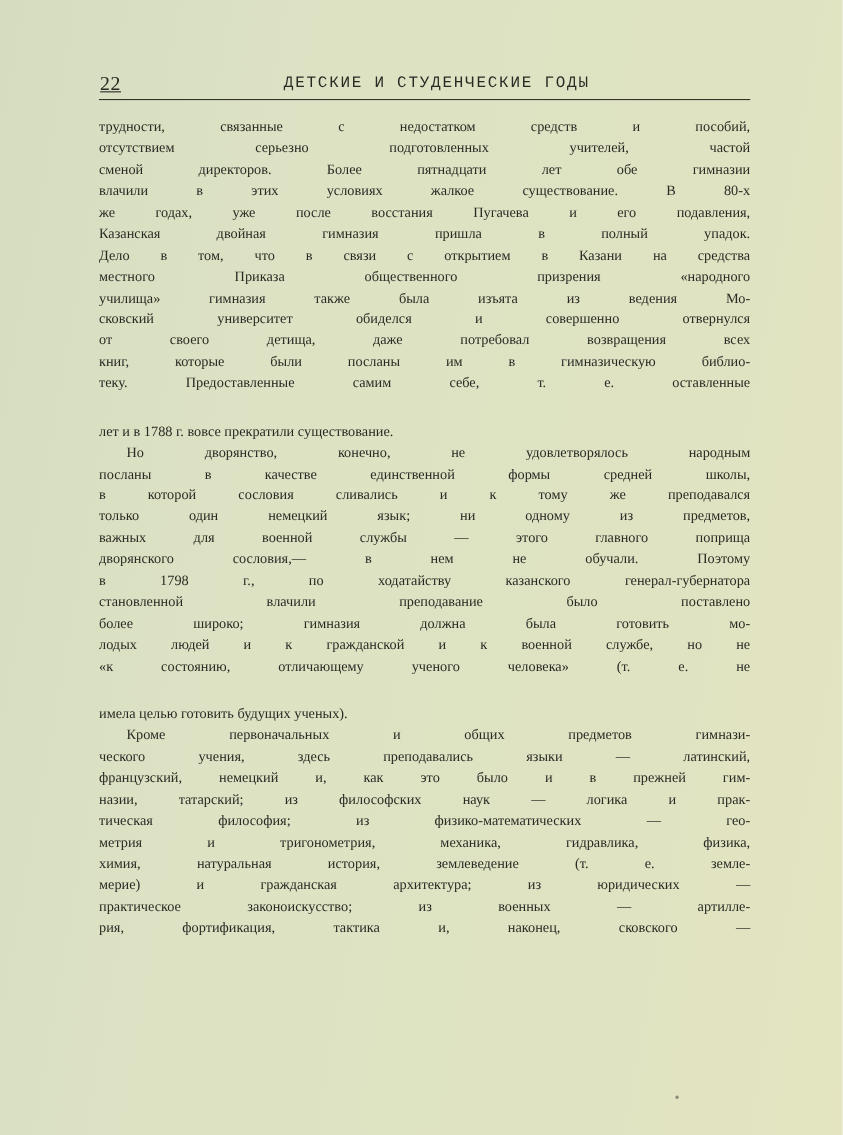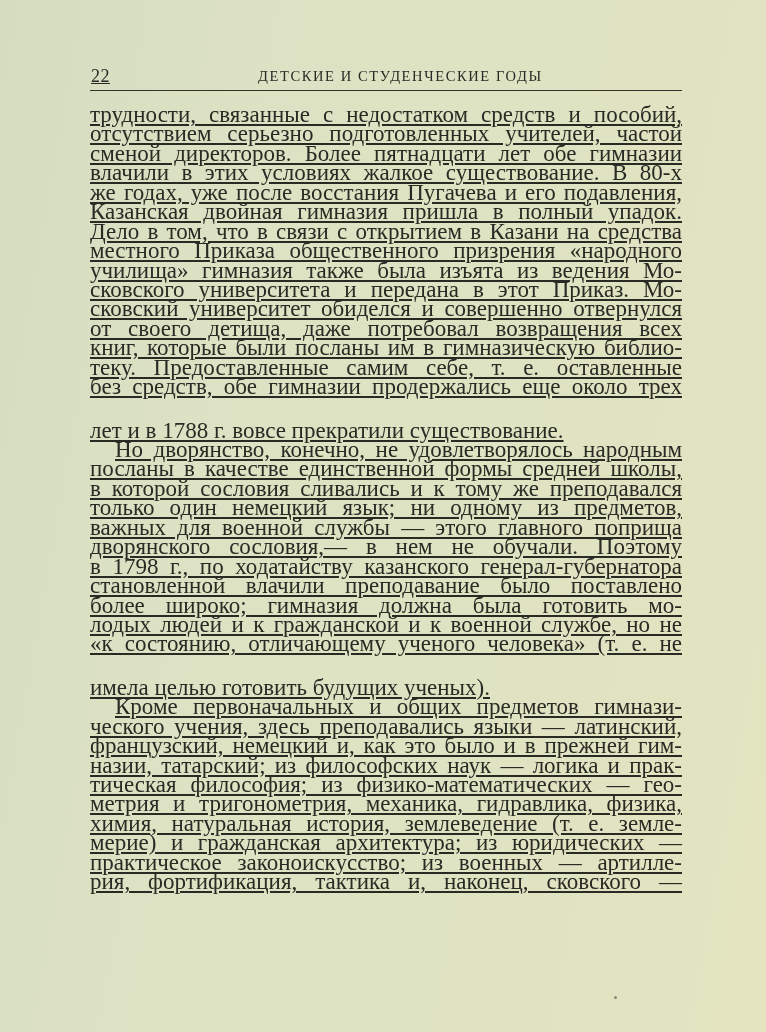--- a/index.html
+++ b/index.html
@@ -36,26 +36,26 @@
       letter-spacing: 0.5px;
       text-decoration: underline;
     }
     .running-title {
       position: absolute;
       left: 168px;
       top: 6px;
       font-size: 14.5px;
       letter-spacing: 1.6px;
       text-transform: uppercase;
+      font-family: Liberation Mono, monospace;
     }
     .body-text {
       margin-top: 14px;
-      font-size: 23px;
+      font-size: 13px;
       line-height: 19.45px;
-      text-decoration: underline;
     }
     .line {
       display: block;
       white-space: nowrap;
       text-align: justify;
       text-align-last: justify;
       height: 19.45px;
       overflow: visible;
     }
     .line.last {
@@ -89,26 +89,24 @@
     <div>
       <span class="line">трудности, связанные с недостатком средств и пособий,</span>
       <span class="line">отсутствием  серьезно  подготовленных учителей, частой</span>
       <span class="line">сменой директоров. Более пятнадцати лет обе гимназии</span>
       <span class="line">влачили в этих условиях жалкое существование.  В 80-х</span>
       <span class="line">же годах, уже после восстания Пугачева и его подавления,</span>
       <span class="line">Казанская двойная гимназия пришла в полный упадок.</span>
       <span class="line">Дело в  том, что в связи с открытием в Казани на средства</span>
       <span class="line">местного Приказа общественного призрения «народного</span>
       <span class="line">училища» гимназия также была изъята из ведения Мо-</span>
-      <span class="line">сковского университета и передана в этот Приказ. Мо-</span>
       <span class="line">сковский университет обиделся и совершенно отвернулся</span>
       <span class="line">от своего детища, даже потребовал возвращения всех</span>
       <span class="line">книг, которые были посланы им в гимназическую библио-</span>
       <span class="line">теку. Предоставленные самим себе, т. е. оставленные</span>
-      <span class="line">без средств, обе гимназии продержались еще около трех</span>
       <span class="line last">лет и в 1788 г. вовсе  прекратили существование.</span>
     </div>
 
     <div>
       <span class="line indent">Но дворянство, конечно, не удовлетворялось народным</span>
       <span class="line">посланы в качестве единственной  формы средней школы,</span>
       <span class="line">в которой сословия сливались и к тому же преподавался</span>
       <span class="line">только один немецкий язык; ни одному из  предметов,</span>
       <span class="line">важных для военной службы — этого главного поприща</span>
       <span class="line">дворянского  сословия,— в  нем  не  обучали.  Поэтому</span>

